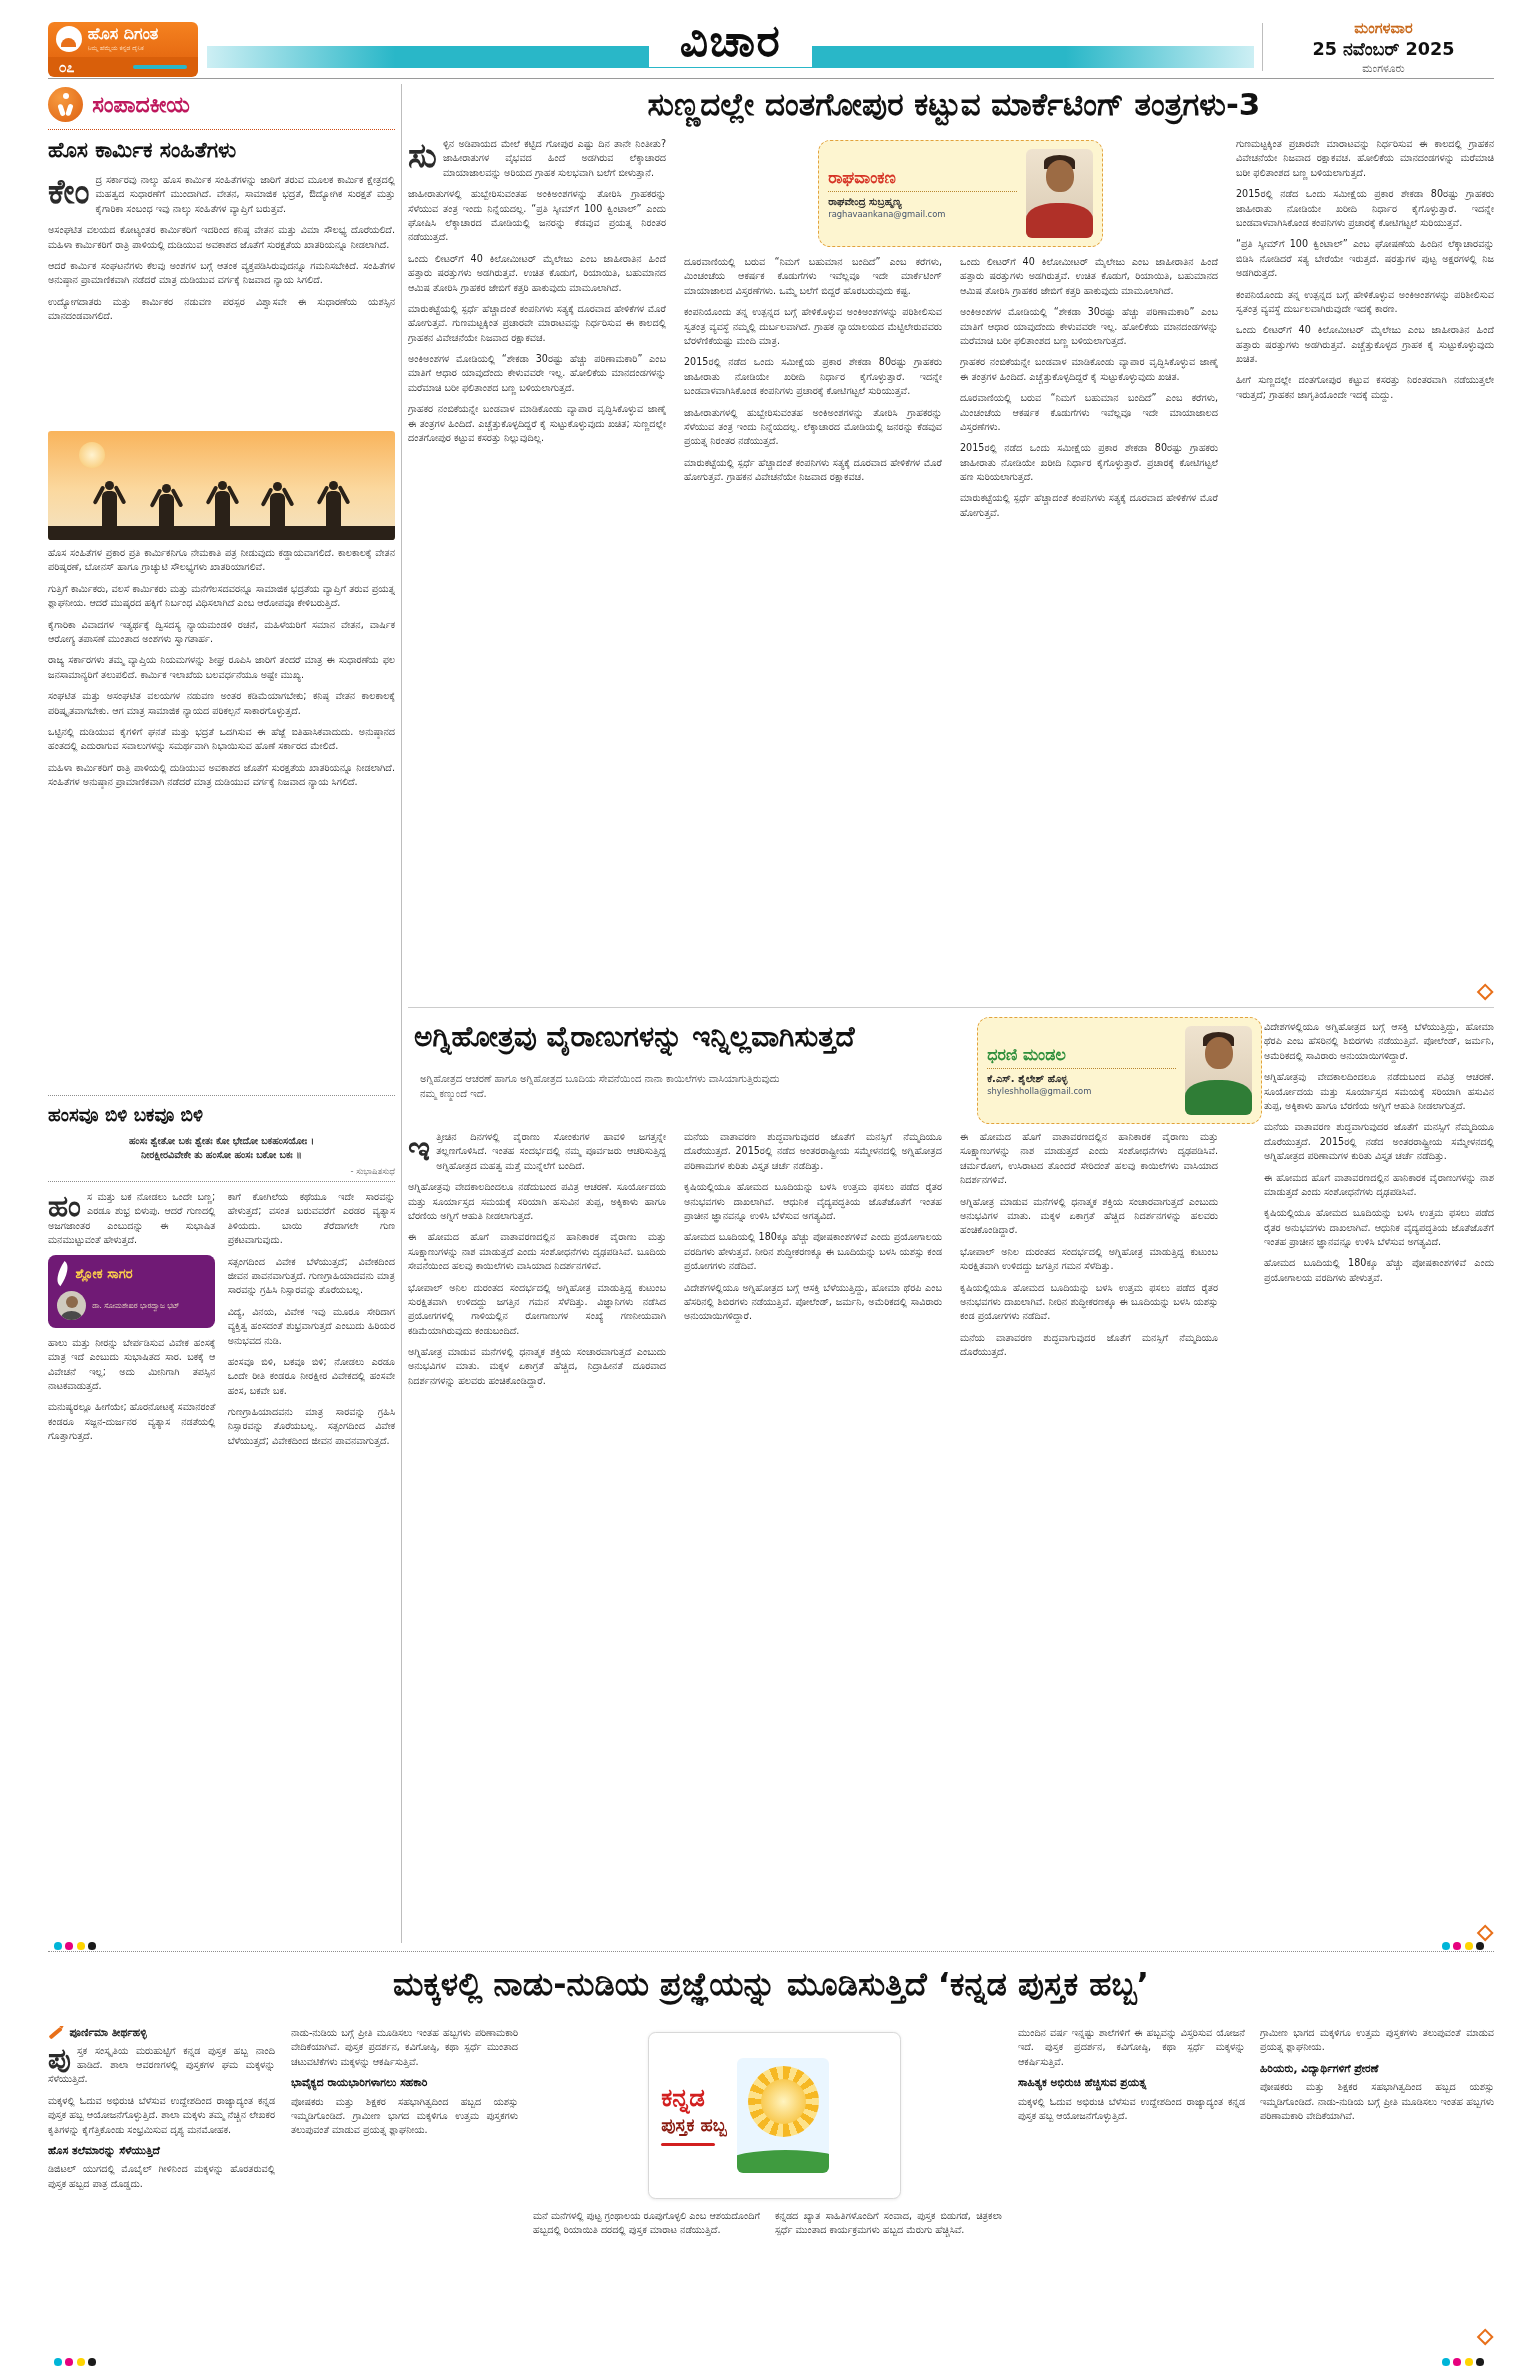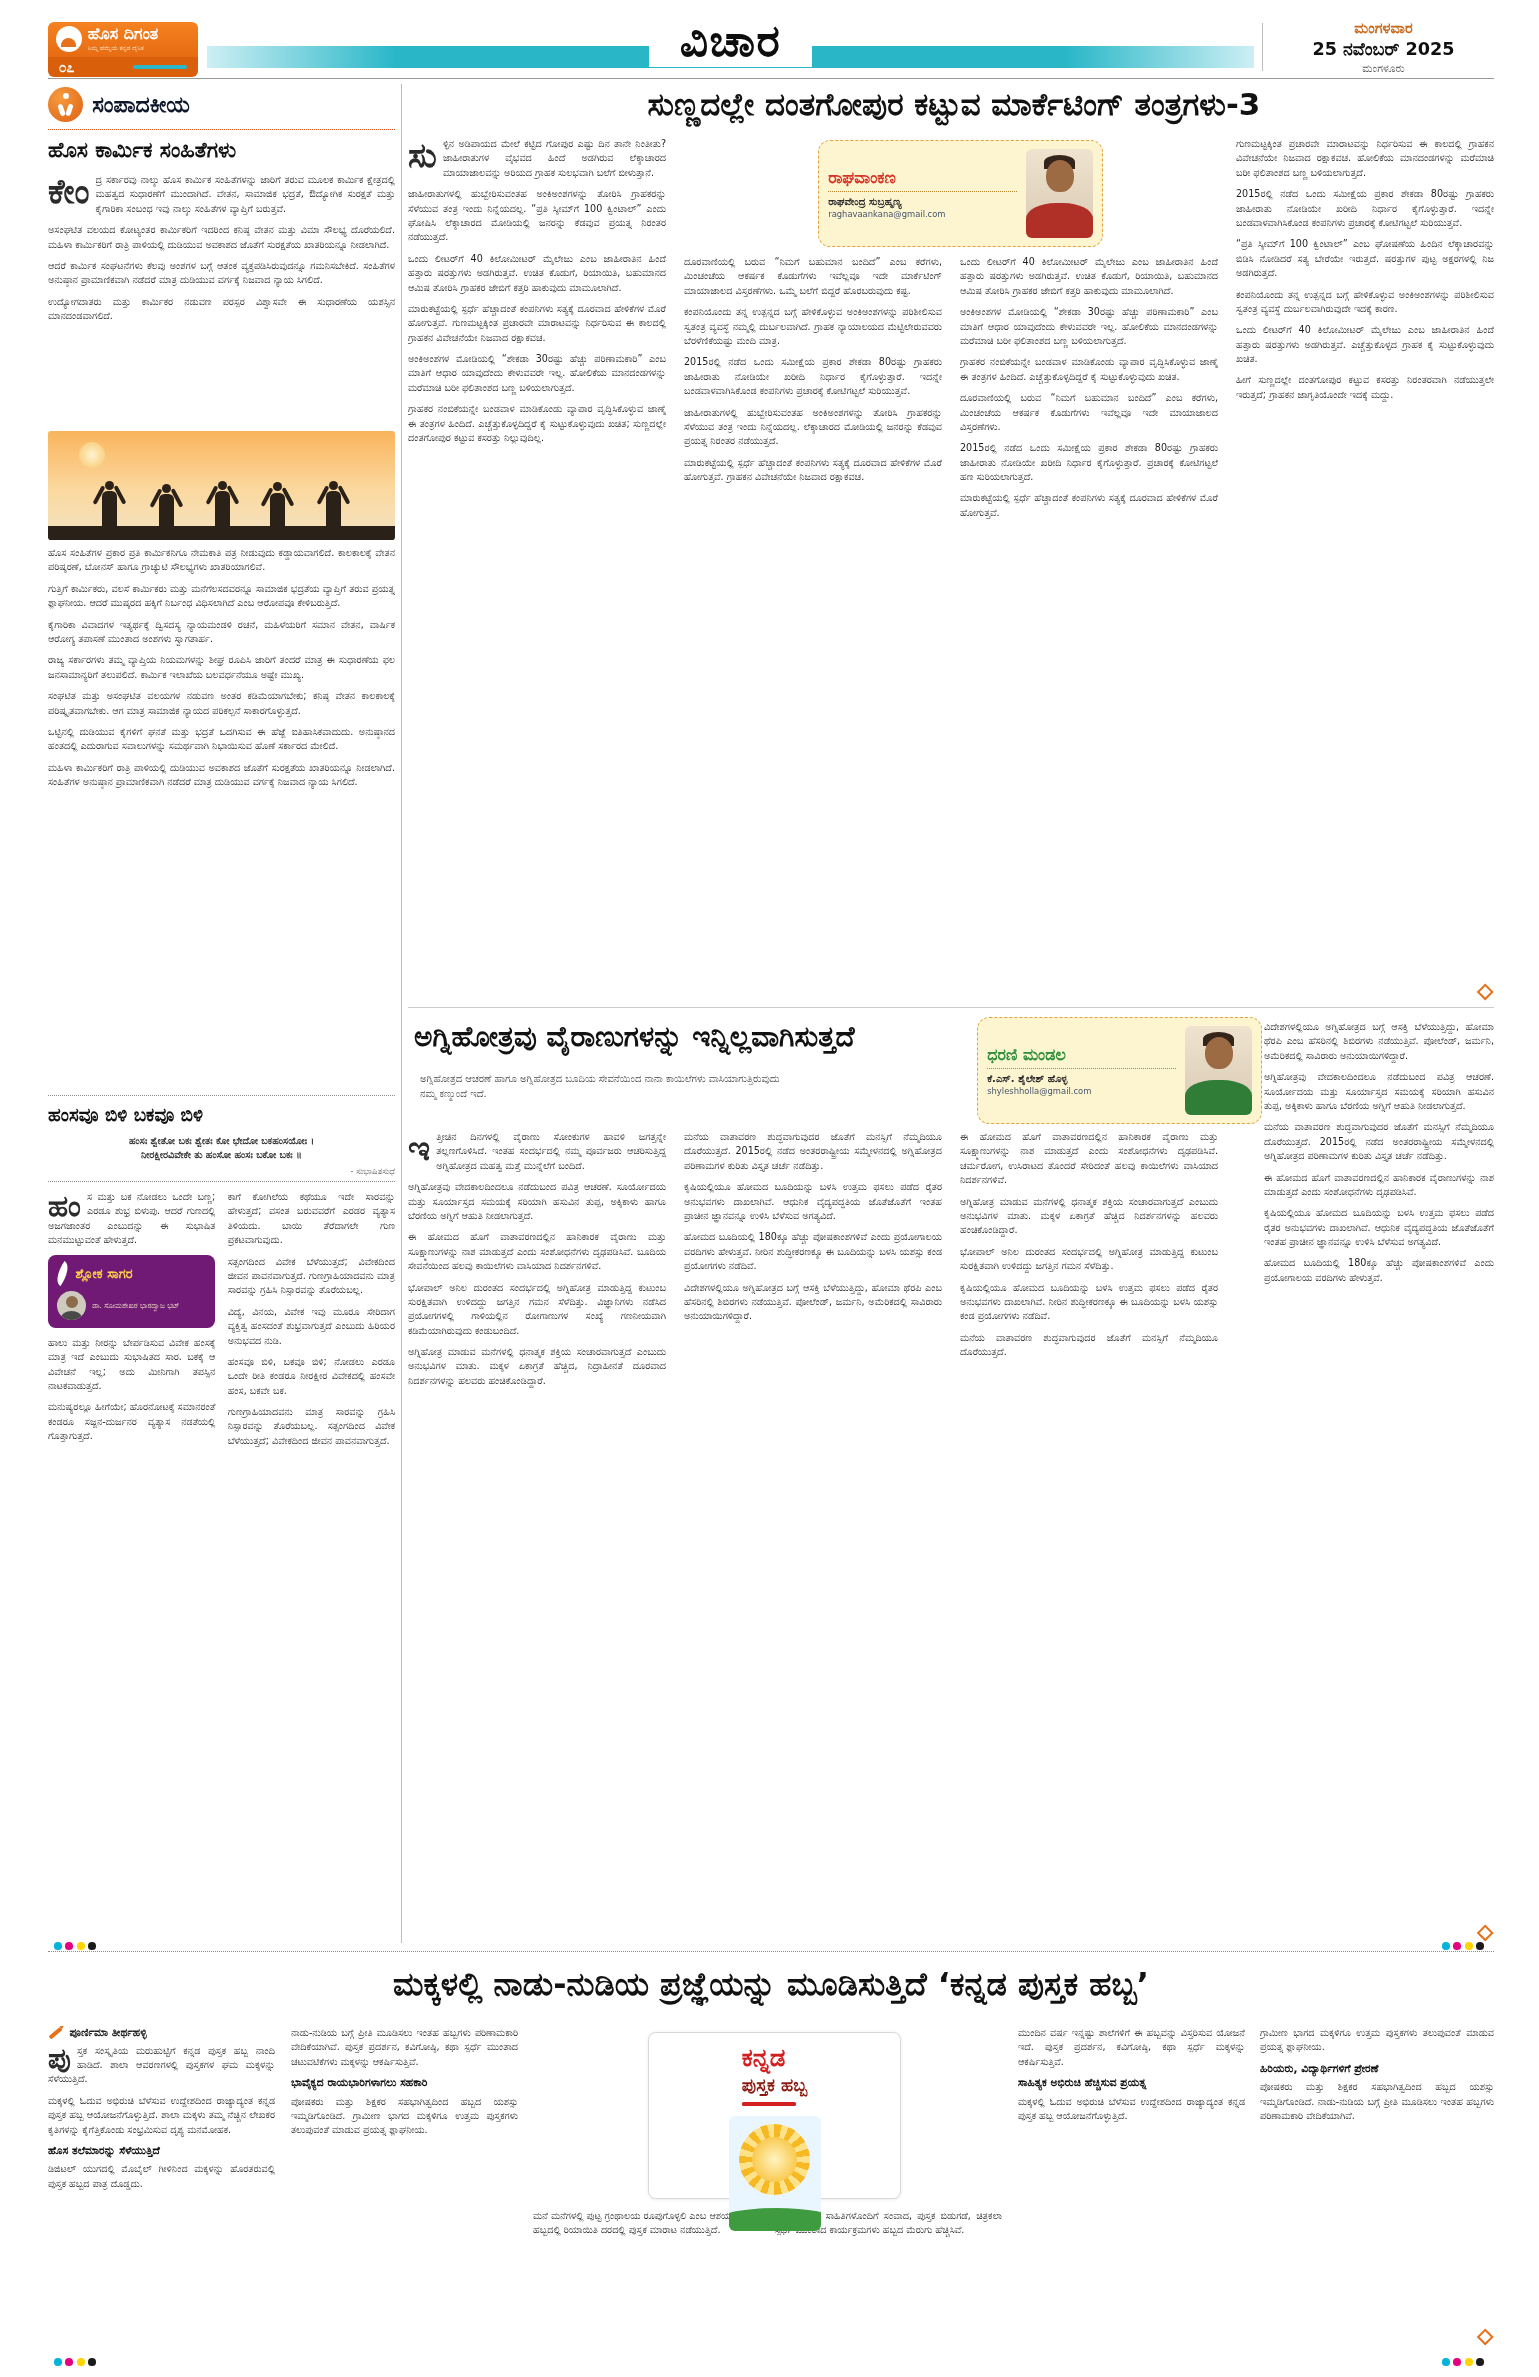--- a/index.html
+++ b/index.html
@@ -38,21 +38,21 @@
   .endmark{width:8.4px;height:8.4px;border:2.3px solid #e8701a;background:#fff;transform:rotate(45deg);}
 
   
   .ed-head{display:flex;align-items:center;gap:9.2px;}
   .edlogo{width:35px;height:35px;border-radius:50%;background:radial-gradient(circle at 35% 30%,#f79b3f,#dd5f10);
           position:relative;flex:0 0 auto;}
   .edlogo i{position:absolute;bottom:7px;width:5.4px;height:11.5px;background:#fff;border-radius:3.1px;}
   .edlogo i.l{left:10.7px;transform:rotate(-18deg);}
   .edlogo i.r{left:19px;transform:rotate(18deg);}
   .edlogo b{position:absolute;top:6.1px;left:14.6px;width:6.1px;height:6.1px;border-radius:50%;background:#fff;}
-  .ed-title{font-size:22px;font-weight:bold;color:#0f172a;}
+  .ed-title{font-size:22px;font-weight:bold;color:#be185d;}
   .ed-rule{border-top:1.5px dotted #cf4a12;}
   .ed-photo{background:linear-gradient(#f9b45c 0%,#fbd9a0 55%,#f3e3c4 100%);border-radius:3.1px;overflow:hidden;}
   .ed-photo .sun{position:absolute;top:10.7px;left:31px;width:26px;height:26px;border-radius:50%;
                  background:radial-gradient(#fff3d0,#f8c468);}
   .ed-photo .ground{position:absolute;bottom:0;left:0;right:0;height:14px;background:#2a2118;}
   .fig{position:absolute;bottom:10.7px;width:15.3px;height:38px;background:#2a2118;border-radius:5.4px 5.4px 0 0;}
   .fig::before{content:"";position:absolute;top:-10.7px;left:3.1px;width:9.2px;height:9.2px;border-radius:50%;background:#2a2118;}
   .fig i{position:absolute;top:-6.1px;width:3.8px;height:20px;background:#2a2118;border-radius:2.3px;}
   .fig i.l{left:-4.6px;transform:rotate(28deg);}
   .fig i.r{right:-4.6px;transform:rotate(-28deg);}
@@ -86,21 +86,21 @@
   .photo .head{position:absolute;top:10.7px;left:20px;width:28px;height:32px;border-radius:50% 50% 45% 45%;background:#9c6b44;}
   .photo .shirt{position:absolute;bottom:0;left:0;right:0;height:35px;border-radius:45% 45% 0 0;}
   .shirt.red{background:#b03028;} .shirt.green{background:#2f7d36;}
 
   
   .byline{display:flex;align-items:center;gap:6.1px;font-size:10.7px;font-weight:bold;color:#222;margin-bottom:4.6px;}
   .pen{width:15.3px;height:3.8px;background:#e8701a;border-radius:1.5px;transform:rotate(-40deg);position:relative;flex:0 0 auto;}
   .pen::after{content:"";position:absolute;right:-4.6px;top:-0.8px;border-left:5.4px solid #e8701a;
               border-top:2.7px solid transparent;border-bottom:2.7px solid transparent;}
   .habba-logo{background:#ffffff;border:0.8px solid #d8d8d8;border-radius:7.7px;box-sizing:border-box;
-              display:flex;align-items:center;gap:10.7px;padding:12.3px;box-shadow:0 0.8px 3.1px rgba(0,0,0,.08);flex-direction:column;}
+              display:flex;align-items:center;gap:10.7px;padding:12.3px;box-shadow:0 0.8px 3.1px rgba(0,0,0,.08);}
   .habba-text .l1{font-size:24.5px;font-weight:bold;color:#d21f1f;line-height:1.1;}
   .habba-text .l2{font-size:17.6px;font-weight:bold;color:#8a1a0f;margin-top:3.1px;}
   .habba-text .bar{width:54px;height:3.1px;background:#d21f1f;border-radius:1.5px;margin-top:6.1px;}
   .sunwrap{position:relative;width:92px;height:115px;background:#eaf6ff;border-radius:6.1px;overflow:hidden;flex:0 0 auto;}
   .sun2{position:absolute;top:7.7px;left:10.7px;width:71px;height:71px;border-radius:50%;
         background:repeating-conic-gradient(#f6b823 0 12deg,#fde28a 12deg 24deg);}
   .sun2::after{content:"";position:absolute;inset:13px;border-radius:50%;background:radial-gradient(#fff4c0,#f6b823);}
   .hill{position:absolute;bottom:0;left:-9.2px;width:115px;height:23px;border-radius:50% 50% 0 0;background:#3f9b3f;}
 
   

